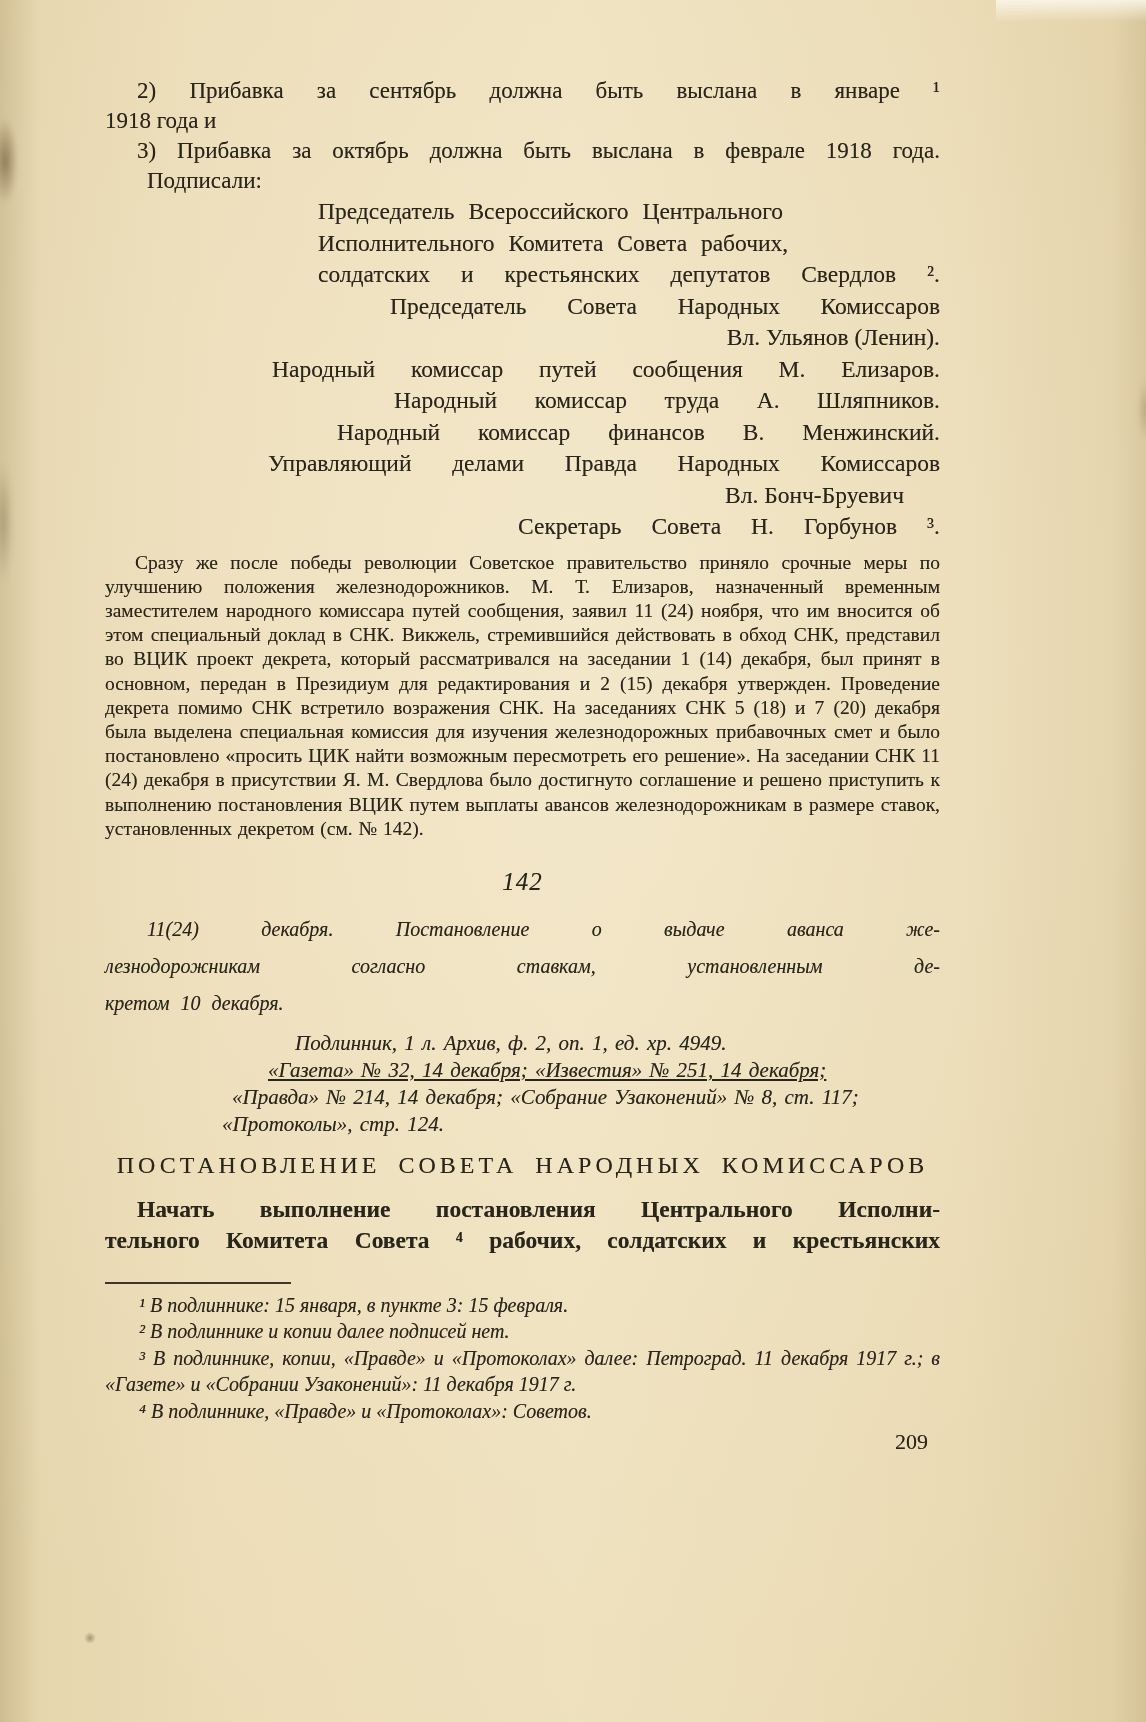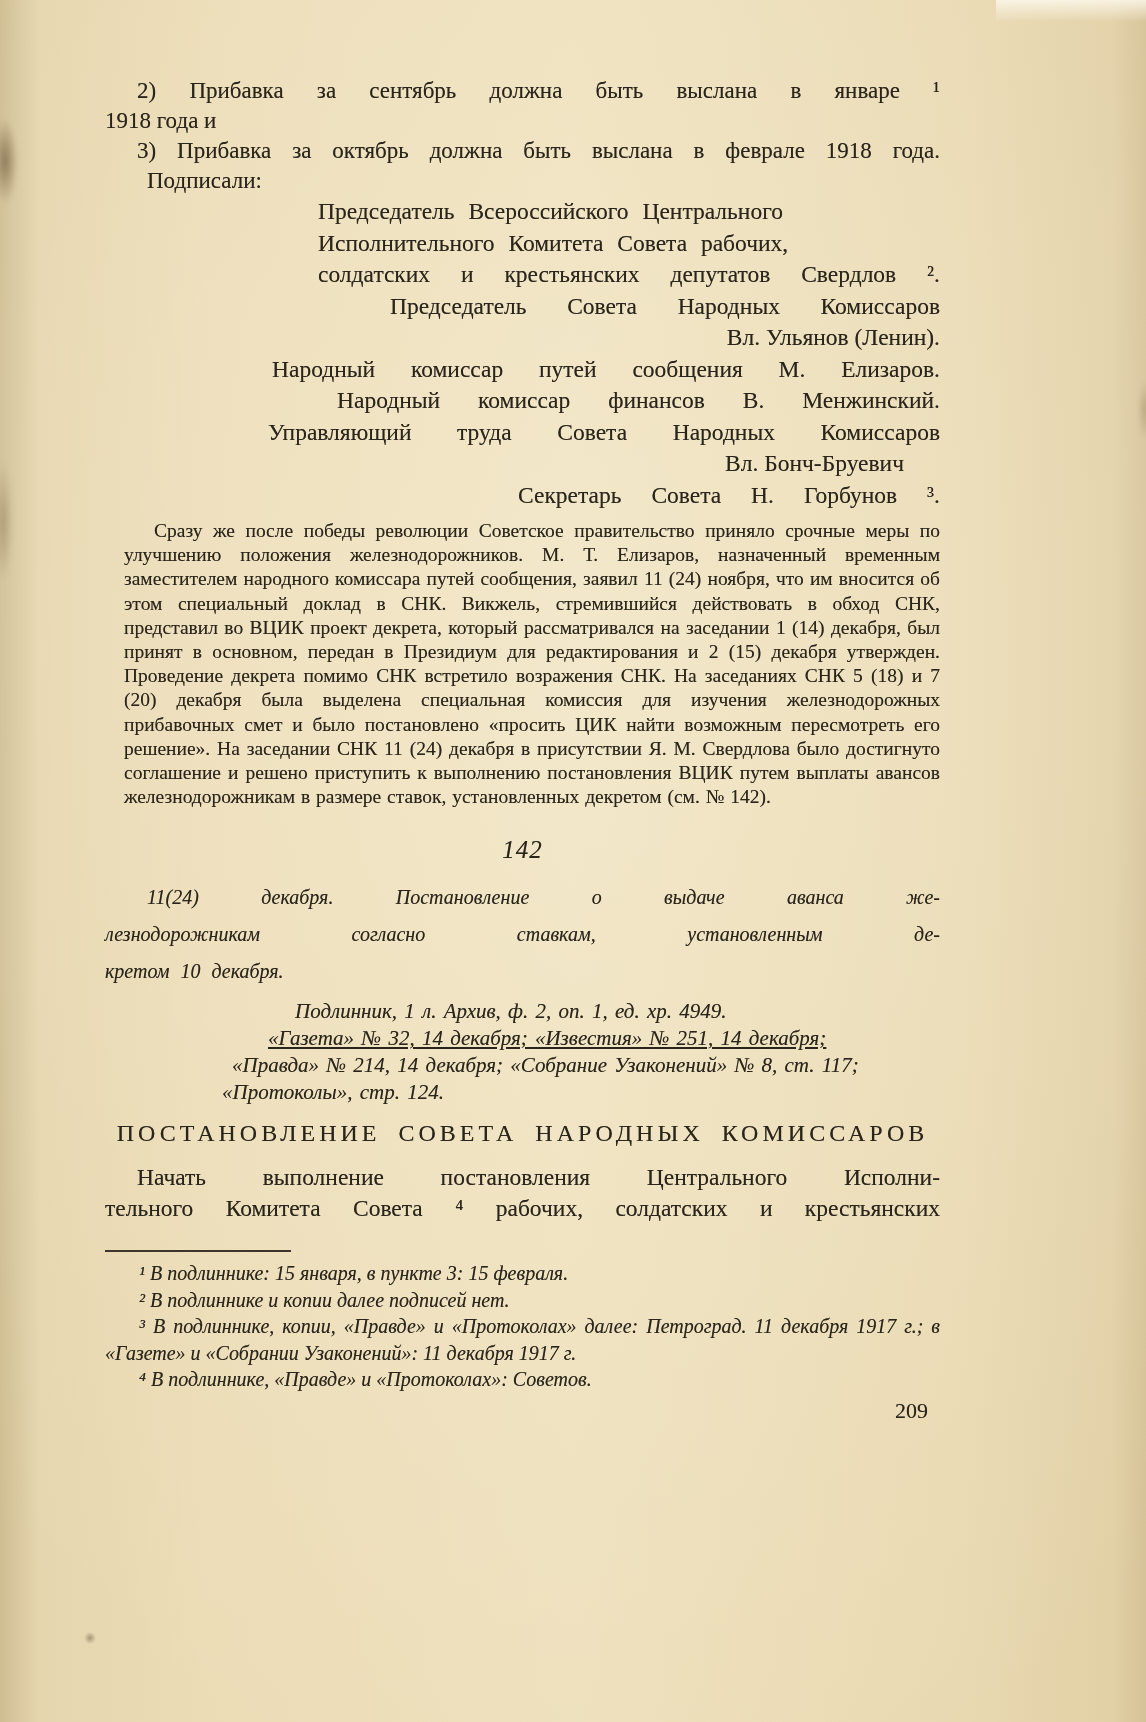--- a/index.html
+++ b/index.html
@@ -31,38 +31,38 @@
   .t-main  { font-size:23px;  line-height:30px; }
   .indent  { text-indent:32px; }
   .indent2 { text-indent:42px; }
   .st      { text-align:justify; text-align-last:justify; }
   .ws8     { word-spacing:8px; }
 
   .sig { font-size:23.5px; line-height:31.5px; }
   .right { text-align:right; }
 
   .commentary { margin-top:8px; font-size:19.5px; line-height:24.2px;
-                text-align:justify; text-indent:30px; word-spacing:1px;margin-left:19px; }
+                text-align:justify; text-indent:30px; word-spacing:1px; }
 
   .section-num { margin-top:26px; font-size:25px; line-height:30px;
                  font-style:italic; text-align:center; letter-spacing:1px; }
 
   .head-it { font-size:20px; line-height:37px; font-style:italic; word-spacing:6px; }
   .head-block { margin-top:14px; }
 
   .source { margin-top:8px; font-size:21px; line-height:27px; font-style:italic; word-spacing:2px; }
   .src-1 { padding-left:190px; }
   .src-2 { padding-left:163px;text-decoration:underline; }
   .src-3 { padding-left:127px; }
   .src-4 { padding-left:117px; }
 
   .decree-head { margin-top:12px; font-size:24px; line-height:30px;
                  letter-spacing:4px; word-spacing:8px; text-align:center; }
 
-  .decree-body { margin-top:14px; font-size:23.5px; line-height:31px; }
+  .decree-body { margin-top:14px; font-size:23.5px; line-height:31px;font-weight:bold; }
 
   .fn-rule { margin-top:26px; width:186px; height:0; border-top:2px solid #3e3628; }
   .footnotes { margin-top:8px; font-size:20px; line-height:26.5px; font-style:italic;
                text-align:justify; }
   .fn { text-indent:34px; }
 
   .pagenum { margin-top:4px; line-height:28px; font-size:22px; text-align:right; padding-right:12px; }
 </style>
 </head>
 <body>
@@ -81,22 +81,23 @@
     <div class="t-main st indent">3) Прибавка за октябрь должна быть выслана в феврале 1918 года.</div>
     <div class="t-main indent2">Подписали:</div>
 
     <div class="signatures">
       <div class="sig ws8" style="margin-left:213px">Председатель Всероссийского Центрального</div>
       <div class="sig ws8" style="margin-left:213px">Исполнительного Комитета Совета рабочих,</div>
       <div class="sig st" style="margin-left:213px">солдатских и крестьянских депутатов Свердлов ².</div>
       <div class="sig st" style="margin-left:285px">Председатель Совета Народных Комиссаров</div>
       <div class="sig right">Вл. Ульянов (Ленин).</div>
       <div class="sig st" style="margin-left:167px">Народный комиссар путей сообщения М. Елизаров.</div>
+      <div class="sig st" style="margin-left:289px">Народный комиссар труда А. Шляпников.</div>
       <div class="sig st" style="margin-left:232px">Народный комиссар финансов В. Менжинский.</div>
-      <div class="sig st" style="margin-left:163px">Управляющий труда Совета Народных Комиссаров</div>
+      <div class="sig st" style="margin-left:163px">Управляющий делами Правда Народных Комиссаров</div>
       <div class="sig right" style="margin-right:36px">Вл. Бонч-Бруевич</div>
       <div class="sig st" style="margin-left:413px">Секретарь Совета Н. Горбунов ³.</div>
     </div>
 
     <div class="commentary">Сразу же после победы революции Советское правительство приняло срочные меры по улучшению положения железнодорожников. М. Т. Елизаров, назначенный временным заместителем народного комиссара путей сообщения, заявил 11 (24) ноября, что им вносится об этом специальный доклад в СНК. Викжель, стремившийся действовать в обход СНК, представил во ВЦИК проект декрета, который рассматривался на заседании 1 (14) декабря, был принят в основном, передан в Президиум для редактирования и 2 (15) декабря утвержден. Проведение декрета помимо СНК встретило возражения СНК. На заседаниях СНК 5 (18) и 7 (20) декабря была выделена специальная комиссия для изучения железнодорожных прибавочных смет и было постановлено «просить ЦИК найти возможным пересмотреть его решение». На заседании СНК 11 (24) декабря в присутствии Я. М. Свердлова было достигнуто соглашение и решено приступить к выполнению постановления ВЦИК путем выплаты авансов железнодорожникам в размере ставок, установленных декретом (см. № 142).</div>
 
     <div class="section-num">142</div>
 
     <div class="head-block">
       <div class="head-it st indent2">11(24) декабря. Постановление о выдаче аванса же-</div>

